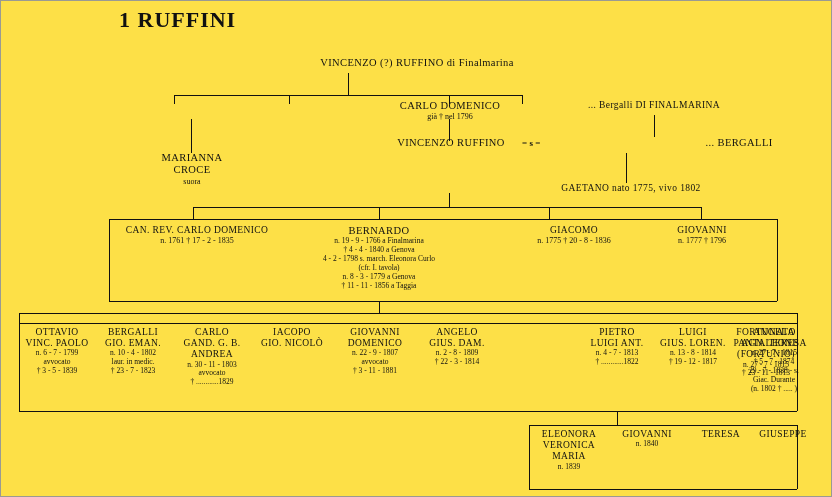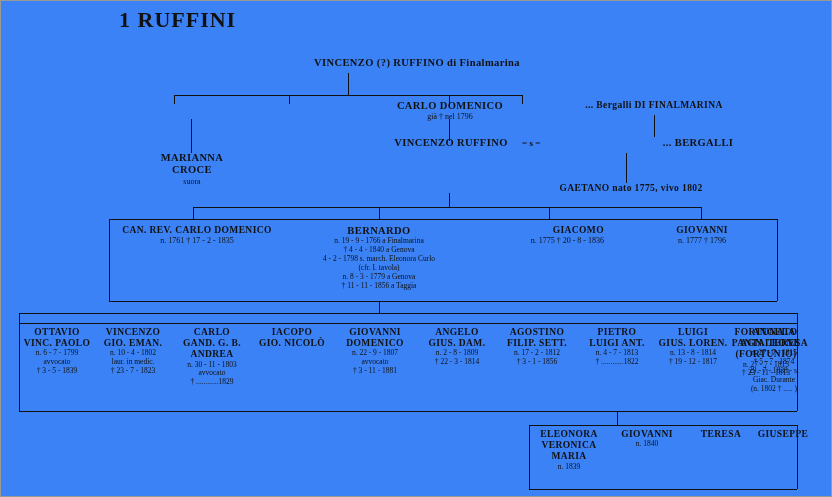--- a/index.html
+++ b/index.html
@@ -6,26 +6,26 @@
   body{
     width:832px;height:497px;
     background:#f2f1ee;
     font-family:"Liberation Serif", serif;
     color:#111;
     overflow:hidden;
     position:relative;
   }
   #sheet{
     position:absolute;left:0;top:0;width:832px;height:497px;
-    background:#3b82f6;
+    background:#fde047;
     border:1px solid #9a9a92;
     box-sizing:border-box;
   }
   .node{position:absolute;text-align:center;line-height:1.18;}
-  .nm{font-weight:bold;font-size:10.5px;letter-spacing:.4px;white-space:nowrap;}
+  .nm{font-weight:normal;font-size:10.5px;letter-spacing:.4px;white-space:nowrap;}
   .nm.sm{font-size:9.5px;}
   .dt{font-size:8px;white-space:nowrap;}
   .dt.tiny{font-size:7.5px;}
   .hline{position:absolute;background:#111;height:1px;}
   .vline{position:absolute;background:#111;width:1px;}
   #title{
     position:absolute;left:118px;top:6px;
     font-family:"Liberation Serif", serif;
     font-weight:bold;font-size:22px;letter-spacing:1px;
   }
@@ -65,21 +65,21 @@
     <div class="nm">CROCE</div>
     <div class="dt">suora</div>
   </div>
 
   <div class="vline" style="left:448px;top:118px;height:22px;"></div>
 
   <div class="node" style="left:376px;top:136px;width:148px;">
     <div class="nm">VINCENZO RUFFINO</div>
   </div>
   <div class="marr" style="left:521px;top:137px;">=   s   =</div>
-  <div class="node" style="left:621px;top:136px;width:120px;padding-left:16px;">
+  <div class="node" style="left:662px;top:136px;width:120px;padding-left:16px;">
     <div class="nm">... BERGALLI</div>
   </div>
 
 
   <div class="vline" style="left:653px;top:114px;height:22px;"></div>
 
   <div class="vline" style="left:625px;top:152px;height:30px;"></div>
   <div class="node" style="left:535px;top:182px;width:190px;">
     <div class="nm sm">GAETANO nato 1775, vivo 1802</div>
   </div>
@@ -104,21 +104,21 @@
   <div class="node" style="left:288px;top:224px;width:180px;">
     <div class="nm">BERNARDO</div>
     <div class="dt tiny" style="white-space:pre-line;">n. 19 - 9 - 1766 a Finalmarina
 † 4 - 4 - 1840 a Genova
 4 - 2 - 1798 s. march. Eleonora Curlo
 (cfr. I. tavola)
 n. 8 - 3 - 1779 a Genova
 † 11 - 11 - 1856 a Taggia</div>
   </div>
 
-  <div class="node" style="left:453px;top:224px;width:150px;text-align:right;">
+  <div class="node" style="left:498px;top:224px;width:150px;">
     <div class="nm sm">GIACOMO</div>
     <div class="dt">n. 1775 † 20 - 8 - 1836</div>
   </div>
 
   <div class="node" style="left:630px;top:224px;width:142px;">
     <div class="nm sm">GIOVANNI</div>
     <div class="dt">n. 1777 † 1796</div>
   </div>
 
   <div class="vline" style="left:378px;top:300px;height:12px;"></div>
@@ -132,21 +132,21 @@
   <div class="hline" style="left:18px;top:410px;width:778px;"></div>
 
   <div class="node" style="left:20px;top:326px;width:72px;">
     <div class="nm sm">OTTAVIO</div>
     <div class="nm sm" style="white-space:pre-line;">VINC. PAOLO</div>
     <div class="dt tiny" style="white-space:pre-line;">n. 6 - 7 - 1799
 avvocato
 † 3 - 5 - 1839</div>
   </div>
   <div class="node" style="left:94px;top:326px;width:76px;">
-    <div class="nm sm">VINCENZO</div>
+    <div class="nm sm">BERGALLI</div>
     <div class="nm sm" style="white-space:pre-line;">GIO. EMAN.</div>
     <div class="dt tiny" style="white-space:pre-line;">n. 10 - 4 - 1802
 laur. in medic.
 † 23 - 7 - 1823</div>
   </div>
   <div class="node" style="left:172px;top:326px;width:78px;">
     <div class="nm sm">CARLO</div>
     <div class="nm sm" style="white-space:pre-line;">GAND. G. B.
 ANDREA</div>
     <div class="dt tiny" style="white-space:pre-line;">n. 30 - 11 - 1803
@@ -162,26 +162,20 @@
     <div class="nm sm" style="white-space:pre-line;">DOMENICO</div>
     <div class="dt tiny" style="white-space:pre-line;">n. 22 - 9 - 1807
 avvocato
 † 3 - 11 - 1881</div>
   </div>
   <div class="node" style="left:418px;top:326px;width:76px;">
     <div class="nm sm">ANGELO</div>
     <div class="nm sm" style="white-space:pre-line;">GIUS. DAM.</div>
     <div class="dt tiny" style="white-space:pre-line;">n. 2 - 8 - 1809
 † 22 - 3 - 1814</div>
-  </div>
-  <div class="node" style="left:496px;top:326px;width:80px;">
-    <div class="nm sm">AGOSTINO</div>
-    <div class="nm sm" style="white-space:pre-line;">FILIP. SETT.</div>
-    <div class="dt tiny" style="white-space:pre-line;">n. 17 - 2 - 1812
-† 3 - 1 - 1856</div>
   </div>
   <div class="node" style="left:578px;top:326px;width:76px;">
     <div class="nm sm">PIETRO</div>
     <div class="nm sm" style="white-space:pre-line;">LUIGI ANT.</div>
     <div class="dt tiny" style="white-space:pre-line;">n. 4 - 7 - 1813
 † ............1822</div>
   </div>
   <div class="node" style="left:652px;top:326px;width:80px;">
     <div class="nm sm">LUIGI</div>
     <div class="nm sm" style="white-space:pre-line;">GIUS. LOREN.</div>

